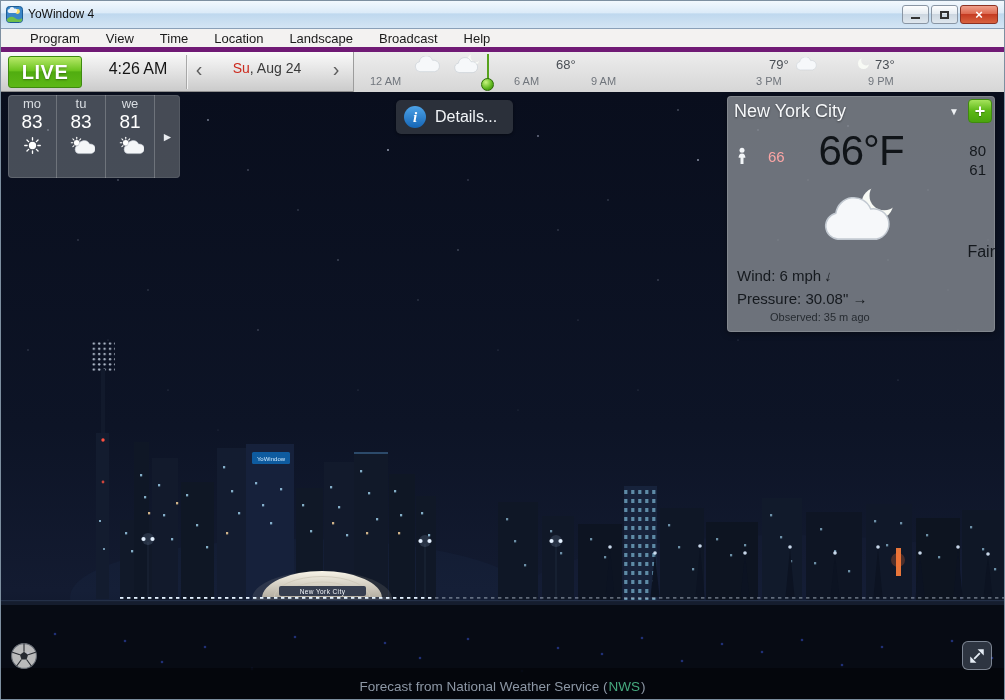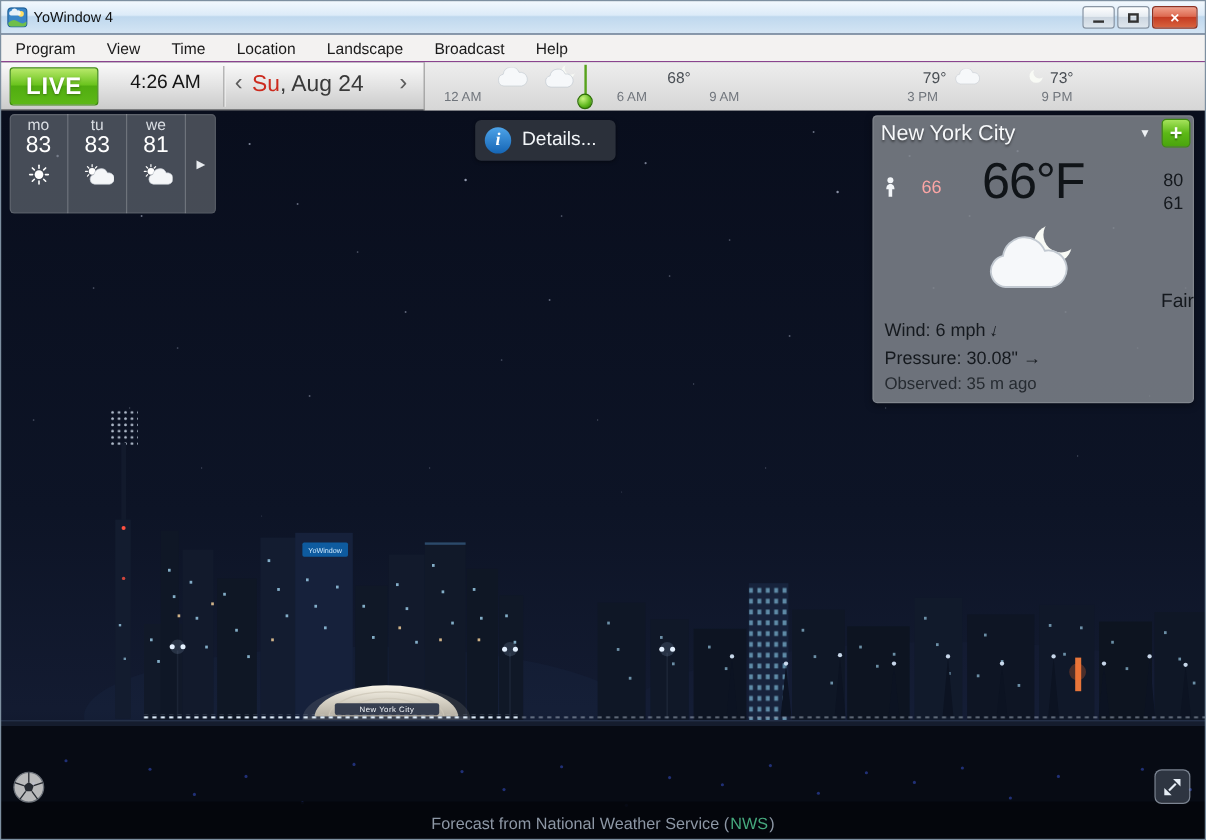--- a/index.html
+++ b/index.html
@@ -16,34 +16,34 @@
   .win-btn{width:27px;height:19px;border:1px solid #8a96a4;border-radius:3px;
     background:linear-gradient(#fefefe,#e6ecf2 45%,#ccd6e0 50%,#dfe7ee);
     display:flex;align-items:center;justify-content:center;font-size:12px;color:#333;}
   .win-btn.close{width:38px;background:linear-gradient(#f0a08c,#dd6a51 45%,#c53b22 50%,#d8633f);
     color:#fff;border-color:#8c3223;font-weight:bold;font-size:13px;}
   .glyph-min{display:block;width:9px;height:2px;background:#333;margin-top:7px;}
   .glyph-max{display:block;width:9px;height:8px;border:2px solid #333;}
 
   
   .menubar{position:absolute;left:0;top:29px;width:1005px;height:23px;background:#f3f2f1;
-    border-bottom:1px solid #701a75;display:flex;align-items:center;z-index:30;}
+    border-bottom:5px solid #701a75;display:flex;align-items:center;padding-left:17px;z-index:30;}
   .menu-item{font-size:13px;color:#1b1b1b;padding:3px 13px;cursor:default;}
 
   
   .toolbar{position:absolute;left:0;top:52px;width:1005px;height:40px;
     background:linear-gradient(#fafafa,#e3e3e3 50%,#cbcbcb);border-bottom:1px solid #8f8f8f;z-index:30;}
   .live-btn{position:absolute;left:8px;top:4px;width:74px;height:32px;border-radius:3px;border:1px solid #3e8a0f;
     background:linear-gradient(#b8e96a,#6cc41f 45%,#51ad10 50%,#5db817);
     color:#fff;font-size:20px;font-weight:bold;display:flex;align-items:center;justify-content:center;
     text-shadow:0 1px 2px rgba(0,0,0,.35);letter-spacing:.5px;}
   .clock{position:absolute;left:94px;top:8px;width:88px;text-align:center;font-size:16px;color:#141414;}
   .tsep{position:absolute;top:3px;width:1px;height:34px;background:#a8a8a8;box-shadow:1px 0 0 #f3f3f3;}
   .nav-arrow{position:absolute;top:6px;font-size:20px;color:#5c5c5c;width:16px;text-align:center;}
-  .date-label{position:absolute;left:210px;top:8px;width:114px;font-size:19px;color:#3a3a3a;}
+  .date-label{position:absolute;left:210px;top:8px;width:114px;text-align:center;font-size:14px;color:#3a3a3a;}
   .date-day{color:#cc2a1e;}
   .timeline{position:absolute;left:353px;top:0;width:652px;height:40px;
     background:linear-gradient(#ededed,#d6d6d6);border-left:1px solid #9c9c9c;text-align:center;}
   .tl-label{position:absolute;top:23px;font-size:11px;color:#70757c;}
   .tl-temp{position:absolute;top:5px;font-size:13px;color:#4a4f55;}
   .tl-icon{position:absolute;}
   .tl-slider-line{position:absolute;left:133px;top:2px;width:2px;height:28px;background:#57a21c;}
   .tl-ball{position:absolute;left:127px;top:26px;width:13px;height:13px;border-radius:50%;
     background:radial-gradient(circle at 35% 30%,#c8f57e,#5cb51c 60%,#357a08);border:1px solid #2e6e08;}
 
@@ -80,21 +80,21 @@
     display:flex;align-items:center;justify-content:center;text-shadow:0 1px 1px rgba(0,0,0,.3);}
   .wp-temp-row{position:relative;height:60px;}
   .wp-feels{position:absolute;left:9px;top:22px;display:flex;align-items:center;gap:20px;font-size:15px;color:#fca5a5;}
   .wp-big{position:absolute;left:0;right:0;top:2px;text-align:center;font-size:42px;color:#101418;letter-spacing:-1px;}
   .wp-hilo{position:absolute;right:9px;top:16px;text-align:right;font-size:15px;color:#14181d;line-height:19px;}
   .wp-icon{display:flex;justify-content:center;}
   .wp-cond{text-align:right;font-size:16px;color:#14181d;margin-top:0;}
   .wp-line{padding-left:10px;font-size:15px;color:#15191e;margin-top:6px;}
   .wind-arrow{display:inline-block;transform:rotate(14deg);font-weight:bold;}
   .press-arrow{font-weight:bold;}
-  .wp-observed{padding-left:10px;font-size:14px;color:#262b31;margin-top:4px;}
+  .wp-observed{padding-left:10px;font-size:11px;color:#262b31;margin-top:4px;margin-left:33px;}
 
   
   .footer{position:absolute;left:0;bottom:0;width:1005px;height:28px;display:flex;align-items:center;
     justify-content:center;font-size:13.5px;color:#8d97a5;z-index:10;}
   .footer .nws{color:#46a97e;margin:0 1px;}
   .soccer-btn{position:absolute;left:10px;top:642px;width:28px;height:28px;opacity:.85;z-index:10;}
   .fs-btn{position:absolute;left:962px;top:641px;width:30px;height:29px;border-radius:6px;
     background:rgba(95,105,120,.45);border:1px solid rgba(190,200,215,.55);
     display:flex;align-items:center;justify-content:center;z-index:10;}
 

